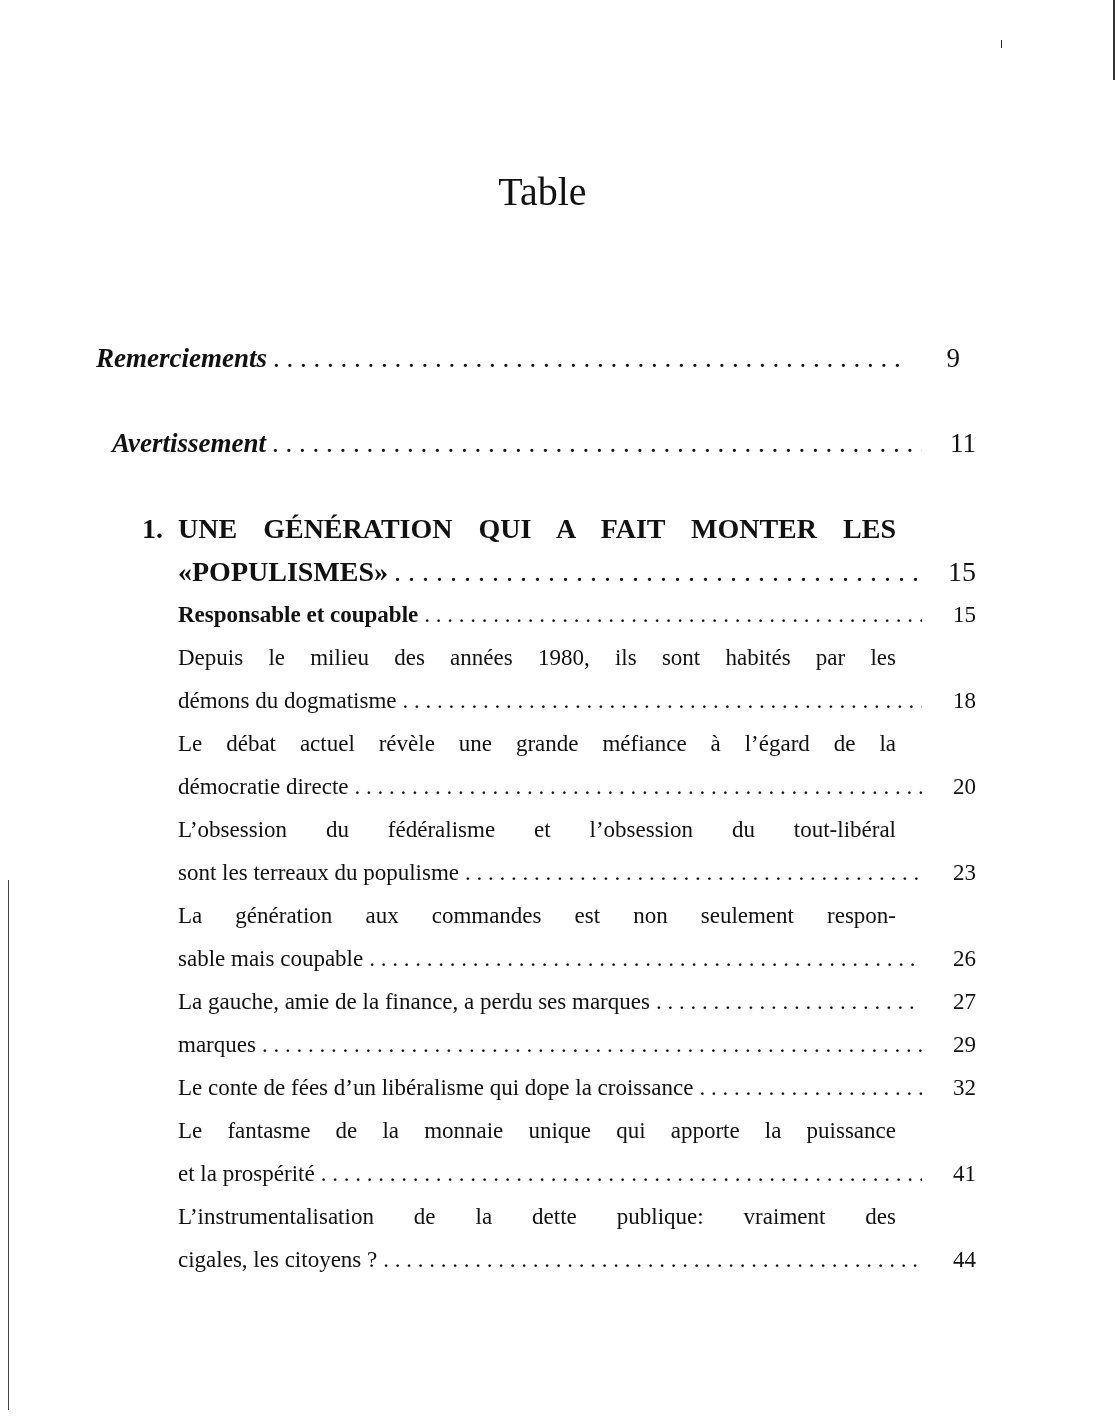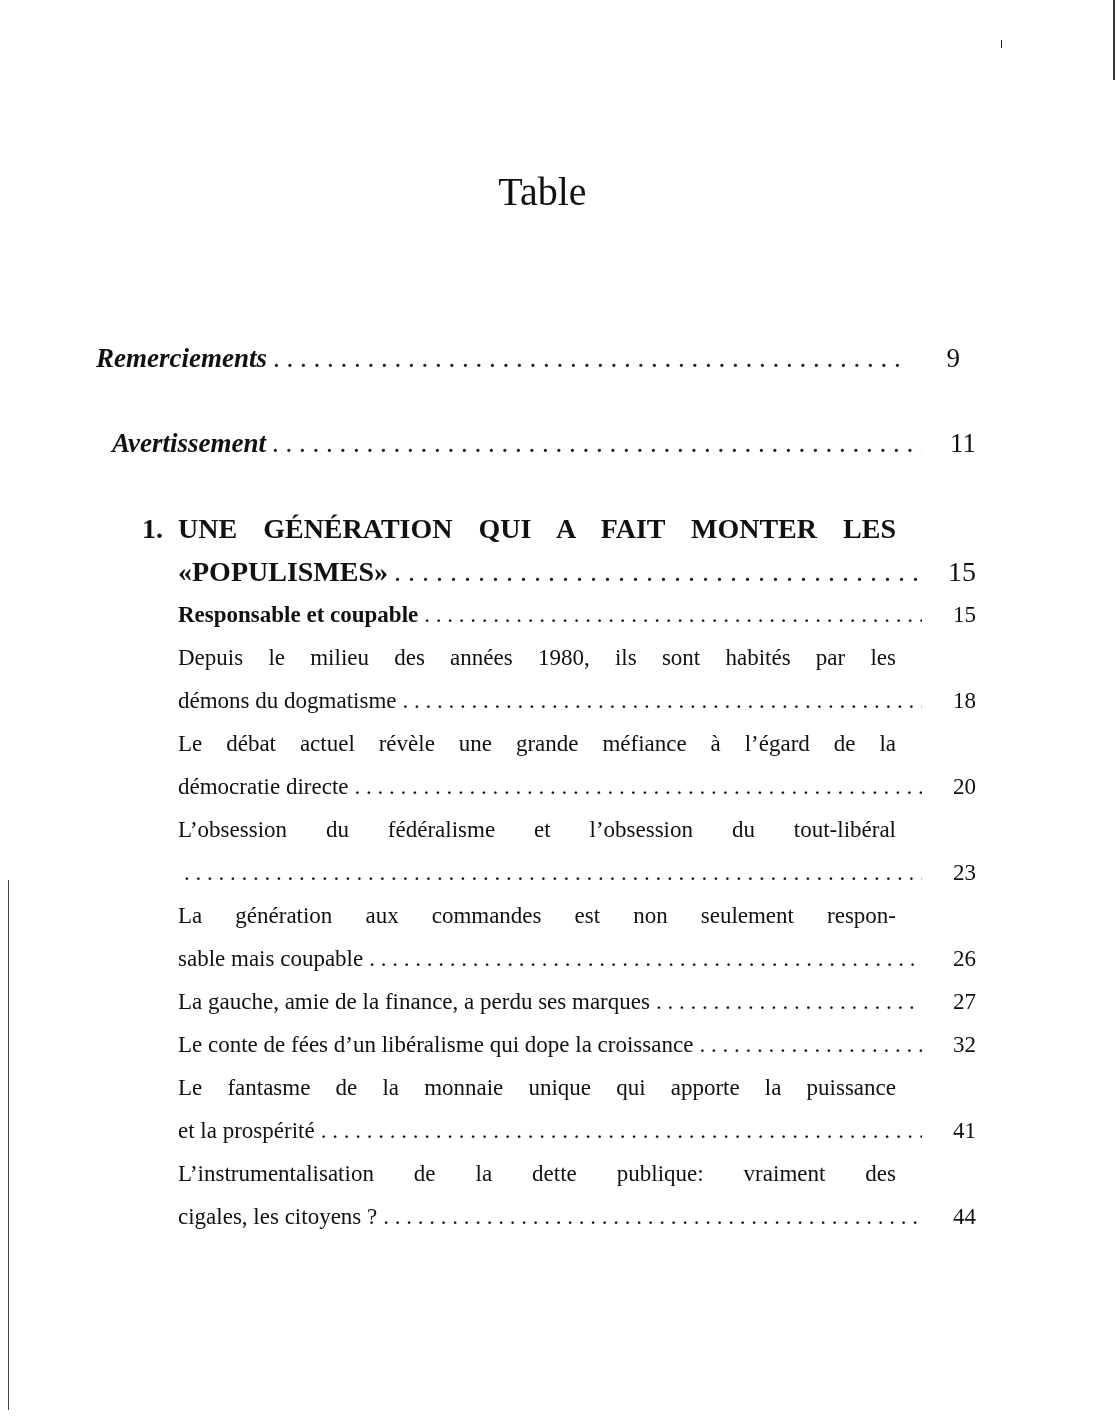--- a/index.html
+++ b/index.html
@@ -88,40 +88,46 @@
       <span class="justify-line" style="width: 718px;">Le débat actuel révèle une grande méfiance à l’égard de la</span>
       <div class="row">
         <span class="text">démocratie directe</span>
         <span class="leader"></span>
         <span class="page">20</span>
       </div>
     </div>
     <div>
       <span class="justify-line" style="width: 718px;">L’obsession du fédéralisme et l’obsession du tout-libéral</span>
       <div class="row">
+        <span class="text">sont les terreaux du populisme</span>
         <span class="leader"></span>
         <span class="page">23</span>
       </div>
     </div>
     <div>
       <span class="justify-line" style="width: 718px;">La génération aux commandes est non seulement respon-</span>
       <div class="row">
         <span class="text">sable mais coupable</span>
         <span class="leader"></span>
         <span class="page">26</span>
       </div>
     </div>
     <div>
       <div class="row">
         <span class="text">La gauche, amie de la finance, a perdu ses marques</span>
         <span class="leader"></span>
         <span class="page">27</span>
       </div>
     </div>
     <div>
+      <div class="row">
+        <span class="text">marques</span>
+        <span class="leader"></span>
+        <span class="page">29</span>
+      </div>
     </div>
     <div>
       <div class="row">
         <span class="text">Le conte de fées d’un libéralisme qui dope la croissance</span>
         <span class="leader"></span>
         <span class="page">32</span>
       </div>
     </div>
     <div>
       <span class="justify-line" style="width: 718px;">Le fantasme de la monnaie unique qui apporte la puissance</span>

